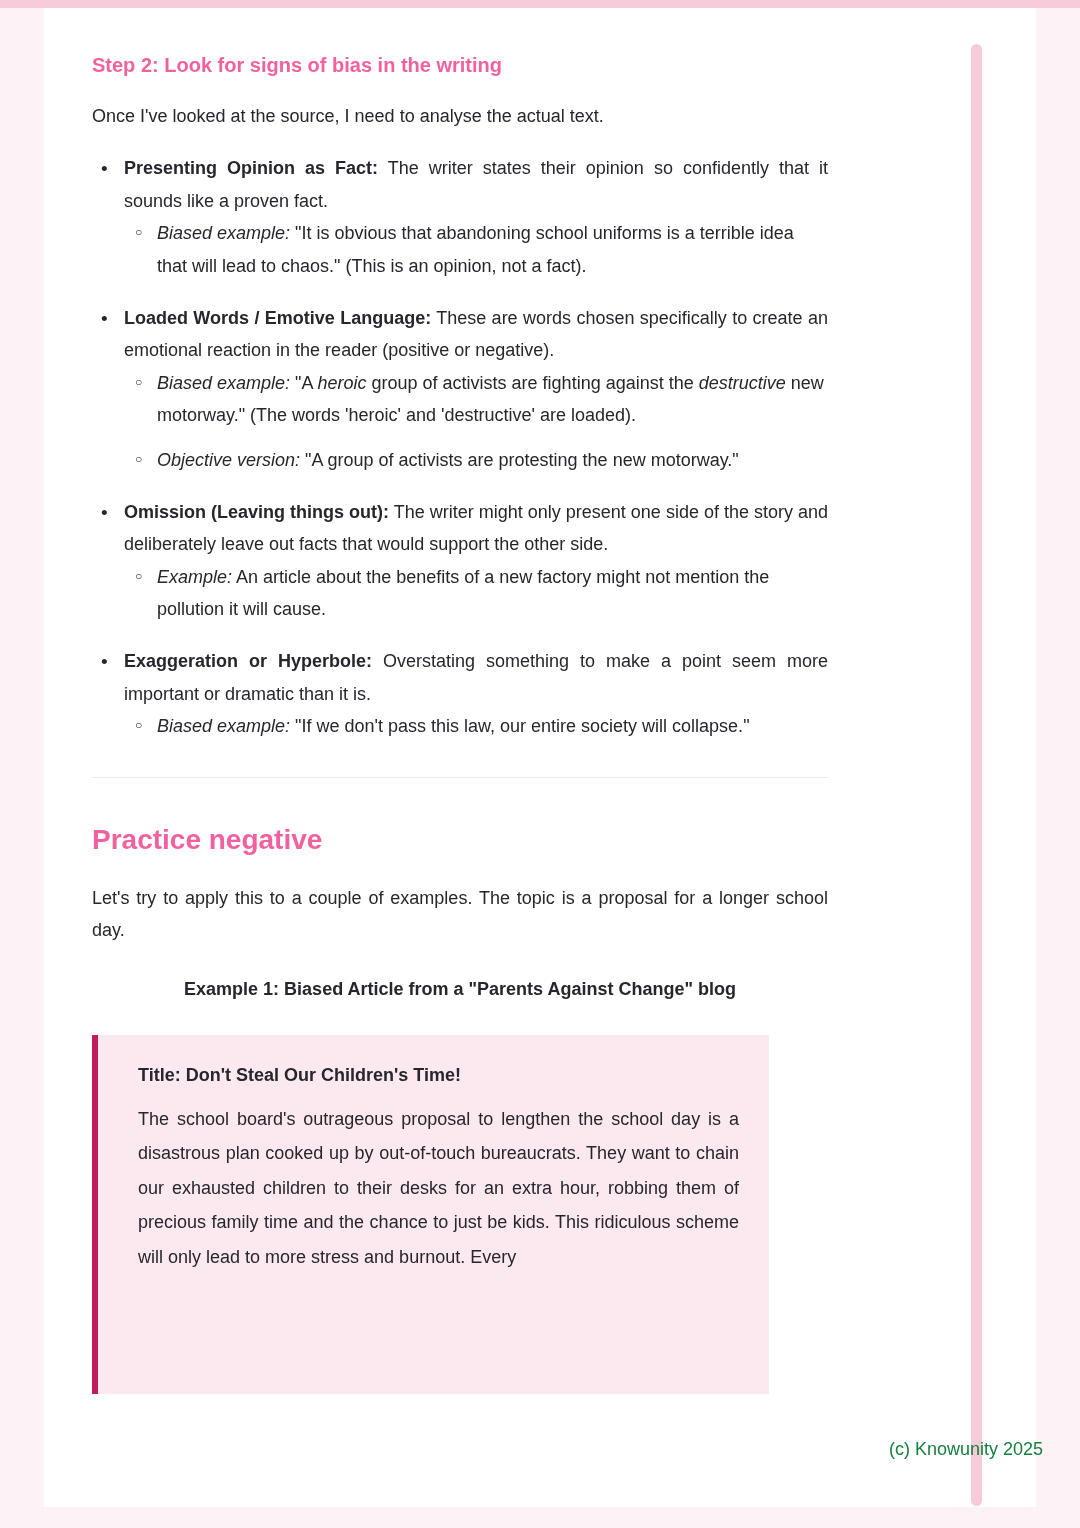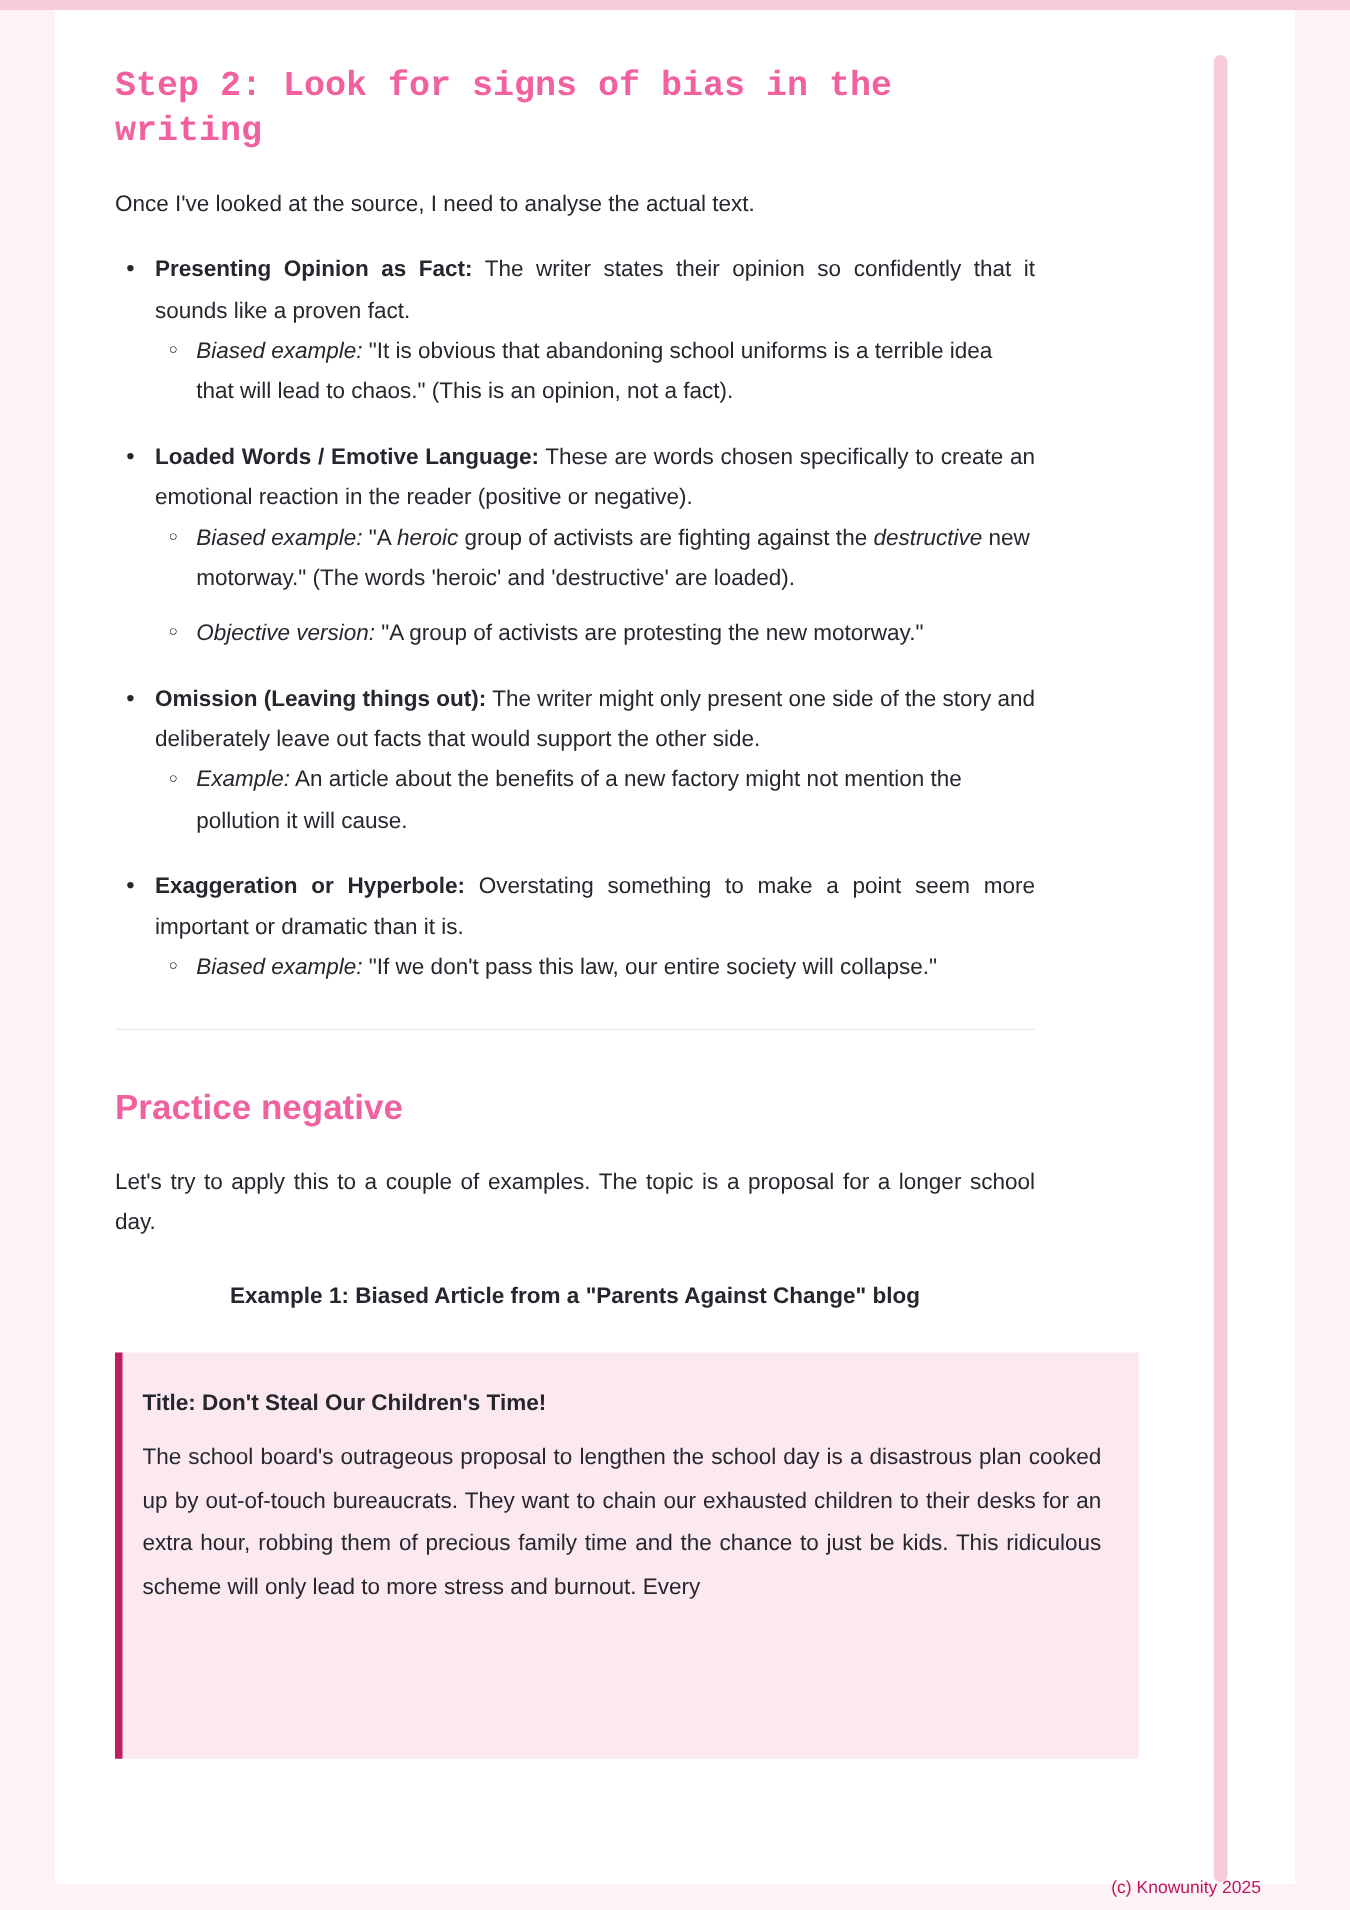--- a/index.html
+++ b/index.html
@@ -7,47 +7,47 @@
   body { font-family:"Liberation Sans","DejaVu Sans",sans-serif; }
 
   .canvas { position:relative; width:1080px; height:1528px; background:#fdf3f6; overflow:hidden; margin:0 auto; }
 
   .top-strip { position:absolute; top:0; left:0; width:100%; height:8px; background:var(--side-stripe,#f8cbd9); }
 
   .page { position:absolute; left:44px; top:8px; width:992px; height:1499px; background:#ffffff; overflow:hidden; }
 
   .content { padding:44px 0 0 48px; width:784px; color:#26262e; font-size:18px; line-height:1.8; }
 
-  h2.step-heading { font-size:28px; line-height:1.3; font-weight:700; color:var(--accent-pink,#f2619f); margin-bottom:22px;font-family:Liberation Mono, monospace; }
+  h2.step-heading { font-size:20px; line-height:1.3; font-weight:700; color:var(--accent-pink,#f2619f); margin-bottom:22px; }
   .intro { margin-bottom:20px; width:736px; }
 
   ul.l1 { list-style:none; margin-top:14px; width:736px; }
   ul.l1 > li { position:relative; padding-left:32px; margin-bottom:20px; }
   ul.l1 > li::before { content:"•"; position:absolute; left:9px; top:0; font-size:19px; color:#26262e; }
   .li-text { text-align:justify; }
   .li-text strong { font-weight:700; }
 
   ul.l2 { list-style:none; margin-top:0; }
   ul.l2 > li { position:relative; padding-left:33px; }
   ul.l2 > li + li { margin-top:12px; }
   ul.l2 > li::before { content:"○"; position:absolute; left:11px; top:5px; font-size:12px; color:#26262e; }
 
   hr.divider { border:none; border-top:1px solid #e9e9ee; width:736px; margin:34px 0 0 0; }
 
   h1.practice-heading { font-size:28px; line-height:1.3; font-weight:700; color:var(--accent-pink,#f2619f); margin:44px 0 24px 0; }
   .practice-intro { width:736px; text-align:justify; margin-bottom:26px; }
   .example-heading { width:736px; font-weight:700; margin-bottom:30px;text-align:center; }
 
-  .callout { width:819px; background:var(--callout-bg,#fce9f0); border-left:6px solid var(--callout-border,#c01d5e); padding:24px 30px 120px 16px; }
+  .callout { width:677px; background:var(--callout-bg,#fce9f0); border-left:6px solid var(--callout-border,#c01d5e); padding:24px 30px 120px 40px; }
   .callout-title { font-weight:700; margin-bottom:10px; }
   .callout-body { text-align:justify; line-height:1.92; }
 
   .stripe { position:absolute; left:971px; top:44px; width:11px; height:1462px; border-radius:6px; background:var(--side-stripe,#f8cbd9); z-index:2; }
 
-  .footer { position:absolute; left:889px; top:1501px; font-size:14px; color:#be185d; z-index:5; white-space:nowrap; }
+  .footer { position:absolute; left:889px; top:1439px; font-size:18px; color:#15803d; z-index:5; white-space:nowrap; }
 </style>
 </head>
 <body>
 
 <div class="canvas">
   <div class="top-strip"></div>
 
   <div class="page">
     <div class="content">
 

